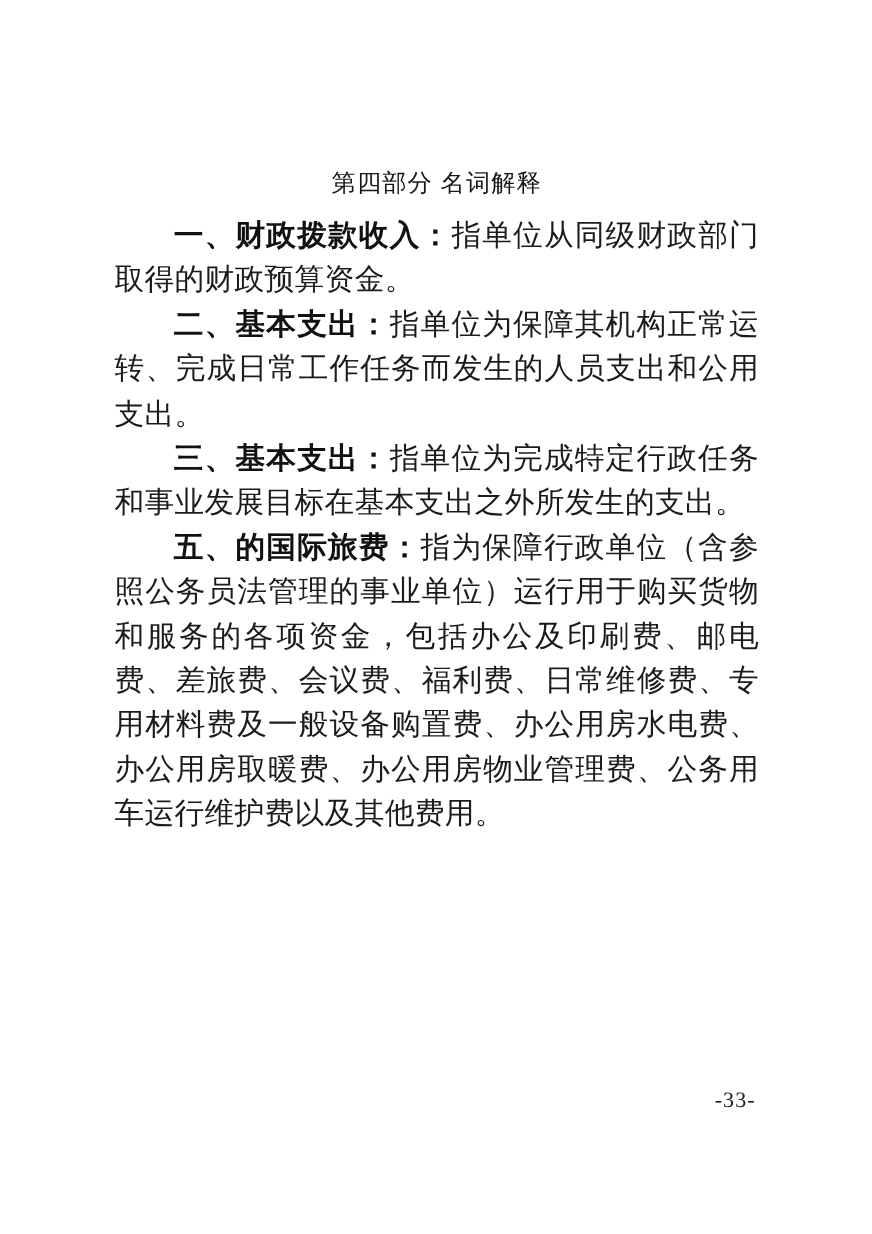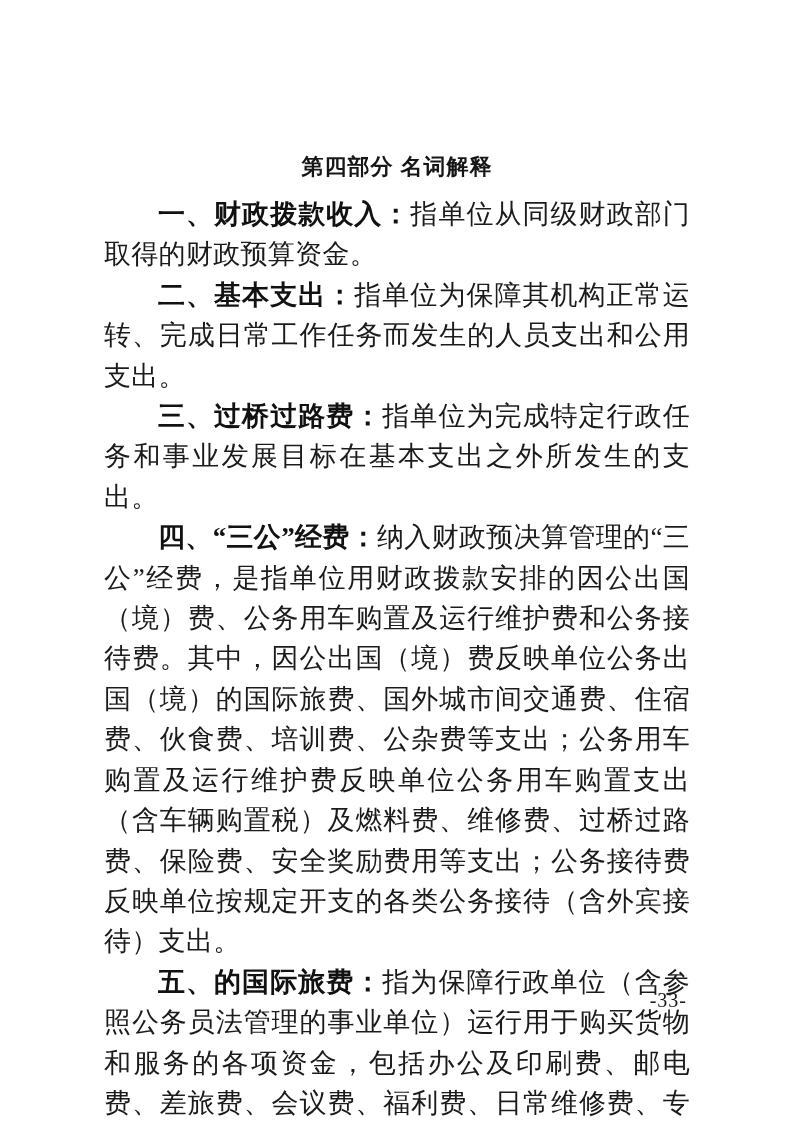--- a/index.html
+++ b/index.html
@@ -21,21 +21,21 @@
   .content {
     position: absolute;
     left: 104px;
     top: 146px;
     width: 586px;
   }
   .doc-title {
     margin: 0 0 6px 0;
     text-align: center;
     font-family: "Liberation Sans", "DejaVu Sans", sans-serif;
-    font-weight: bold;
+    font-weight: normal;
     font-size: 22px;
     line-height: 42px;
     letter-spacing: 1px;
     color: #161616;
   }
   .para {
     margin: 0;
     font-size: 27px;
     line-height: 40.4px;
     text-align: justify;
@@ -63,21 +63,20 @@
 <body>
 
 <div class="page">
   <div class="content">
     <h1 class="doc-title">第四部分 名词解释</h1>
 
     <p class="para"><span class="lead">一、财政拨款收入：</span><span>指单位从同级财政部门取得的财政预算资金。</span></p>
 
     <p class="para"><span class="lead">二、基本支出：</span><span>指单位为保障其机构正常运转、完成日常工作任务而发生的人员支出和公用支出。</span></p>
 
-    <p class="para"><span class="lead">三、过桥过路费：</span><span>指单位为完成特定行政任务和事业发展目标在基本支出之外所发生的支出。</span></p>
+    <p class="para"><span class="lead">三、基本支出：</span><span>指单位为完成特定行政任务和事业发展目标在基本支出之外所发生的支出。</span></p>
 
-    <p class="para"><span class="lead">四、“三公”经费：</span><span>纳入财政预决算管理的“三公”经费，是指单位用财政拨款安排的因公出国（境）费、公务用车购置及运行维护费和公务接待费。其中，因公出国（境）费反映单位公务出国（境）的国际旅费、国外城市间交通费、住宿费、伙食费、培训费、公杂费等支出；公务用车购置及运行维护费反映单位公务用车购置支出（含车辆购置税）及燃料费、维修费、过桥过路费、保险费、安全奖励费用等支出；公务接待费反映单位按规定开支的各类公务接待（含外宾接待）支出。</span></p>
 
     <p class="para"><span class="lead">五、的国际旅费：</span><span>指为保障行政单位（含参照公务员法管理的事业单位）运行用于购买货物和服务的各项资金，包括办公及印刷费、邮电费、差旅费、会议费、福利费、日常维修费、专用材料费及一般设备购置费、办公用房水电费、办公用房取暖费、办公用房物业管理费、公务用车运行维护费以及其他费用。</span></p>
   </div>
 
   <div class="page-number">-33-</div>
 </div>
 
 </body></html>

